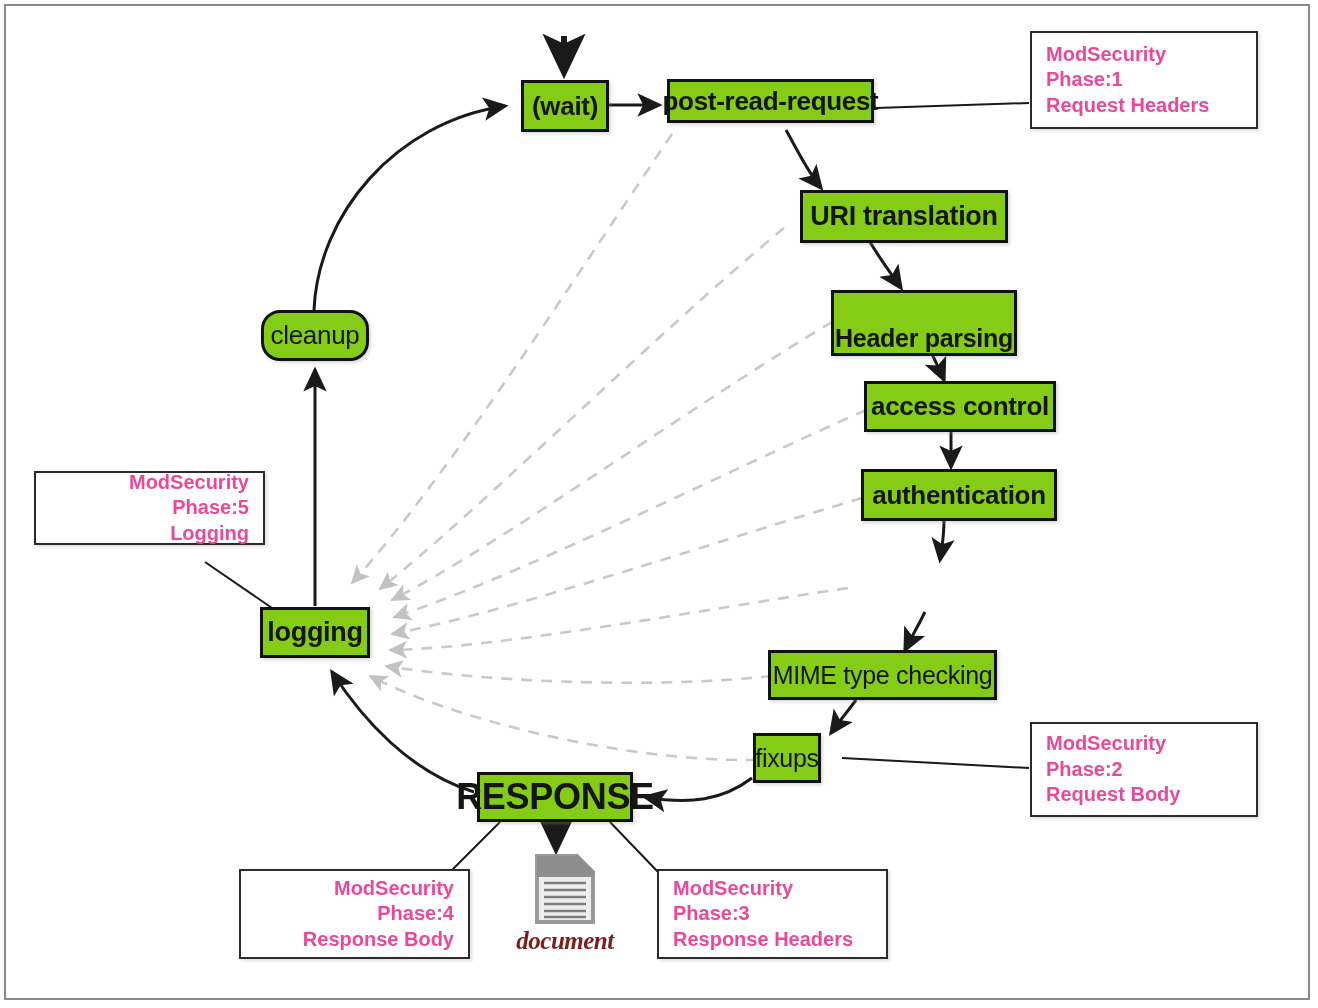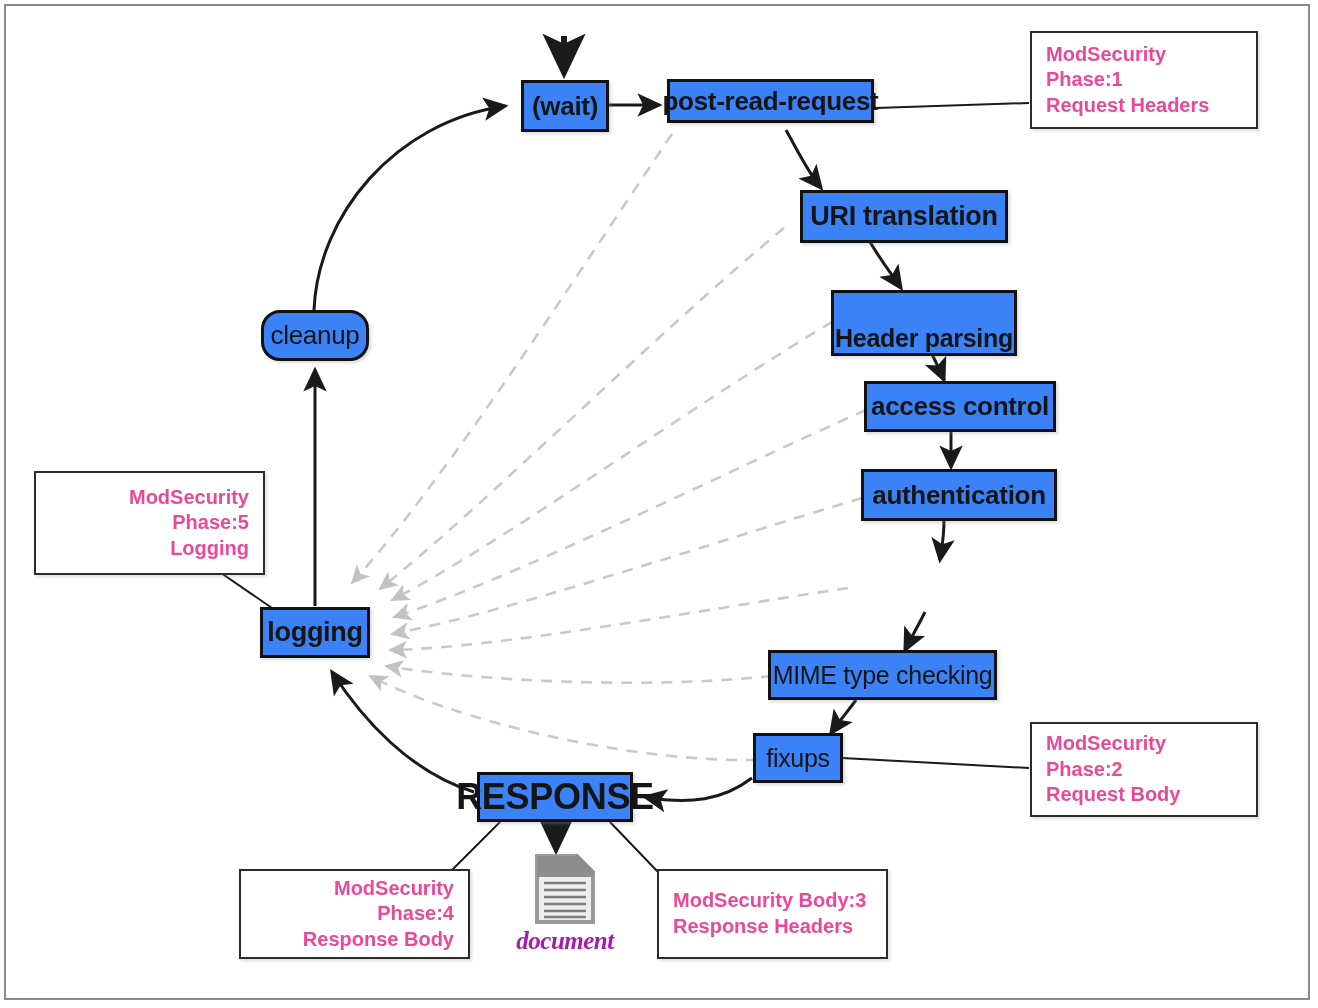--- a/index.html
+++ b/index.html
@@ -28,21 +28,21 @@
     position: absolute;
     left: 0; top: 0;
     width: 1318px;
     height: 1008px;
   }
 
   
   .node {
     position: absolute;
     box-sizing: border-box;
-    background: #3b82f6;
+    background: #84cc16;
     border: 3px solid #111111;
     display: flex;
     align-items: center;
     justify-content: center;
     text-align: center;
     color: #151515;
     font-family: "Liberation Sans Narrow", "Liberation Sans", sans-serif;
     letter-spacing: -0.3px;
     white-space: nowrap;
     z-index: 5;
@@ -83,21 +83,21 @@
     display: flex;
     flex-direction: column;
     align-items: center;
   }
   #doc-label {
     margin-top: 2px;
     font-family: "Liberation Serif", serif;
     font-style: italic;
     font-weight: bold;
     font-size: 25px;
-    color: #a21caf;
+    color: #7f1d1d;
     letter-spacing: -0.5px;
   }
 </style>
 </head>
 <body>
 
 <div id="stage">
   <div id="frame"></div>
 
   <svg id="svg-layer" viewBox="0 0 1318 1008" xmlns="http://www.w3.org/2000/svg">
@@ -211,21 +211,21 @@
 
   <div class="node bolder" style="left:861px; top:469px; width:196px; height:52px; font-size:26px;">
     <span>authentication</span>
   </div>
 
 
   <div class="node" style="left:768px; top:650px; width:229px; height:50px; font-size:25px; font-weight:normal;">
     <span>MIME type checking</span>
   </div>
 
-  <div class="node" style="left:753px; top:733px; width:90px; height:50px; font-size:25px; font-weight:normal;">
+  <div class="node" style="left:753px; top:733px; width:68px; height:50px; font-size:25px; font-weight:normal;">
     <span>fixups</span>
   </div>
 
   <div class="node bolder" style="left:477px; top:772px; width:156px; height:50px; font-size:36px;">
     <span>RESPONSE</span>
   </div>
 
   <div class="node bolder" style="left:260px; top:607px; width:110px; height:51px; font-size:27px;">
     <span>logging</span>
   </div>
@@ -255,27 +255,27 @@
     <div>ModSecurity Phase:1</div>
     <div>Request Headers</div>
   </div>
 
   <div class="callout left-align" style="left:1030px; top:722px; width:228px; height:95px;">
     <div>ModSecurity Phase:2</div>
     <div>Request Body</div>
   </div>
 
   <div class="callout left-align" style="left:657px; top:869px; width:231px; height:90px;">
-    <div>ModSecurity Body:3</div>
+    <div>ModSecurity Phase:3</div>
     <div>Response Headers</div>
   </div>
 
   <div class="callout right-align" style="left:239px; top:869px; width:231px; height:90px;">
     <div>ModSecurity Phase:4</div>
     <div>Response Body</div>
   </div>
 
-  <div class="callout right-align" style="left:34px; top:471px; width:231px; height:104px;">
+  <div class="callout right-align" style="left:34px; top:471px; width:231px; height:74px;">
     <div>ModSecurity Phase:5</div>
     <div>Logging</div>
   </div>
 
 </div>
 
 </body></html>

